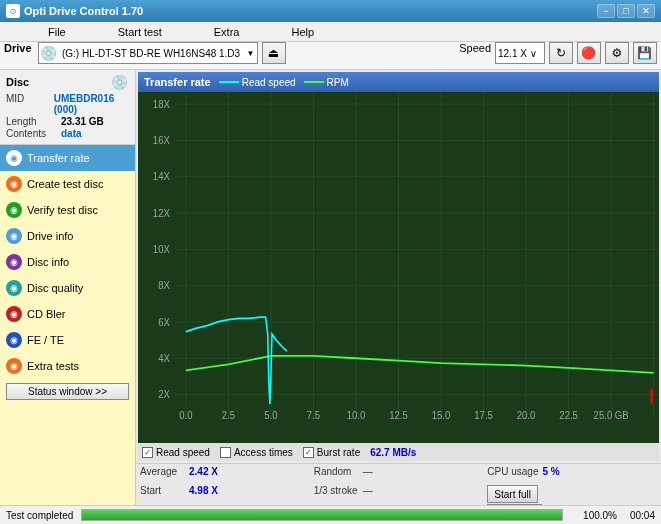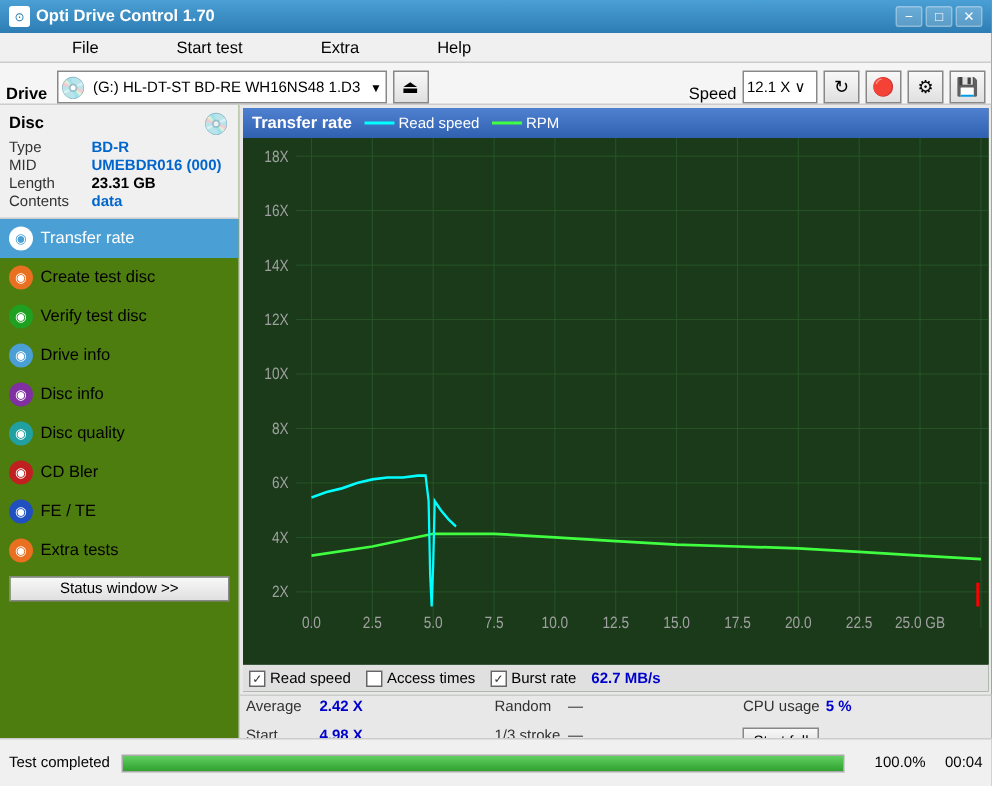--- a/index.html
+++ b/index.html
@@ -39,21 +39,21 @@
       border-radius: 2px;
       margin-left: 38px;
     }
 
     
     .toolbar {
       background: #f5f5f5;
       border-bottom: 1px solid #ccc;
       height: 28px;
       display: flex;
-      align-items: flex-end;
+      align-items: flex-start;
       padding: 0 4px;
       gap: 4px;
     }
     .toolbar-label { font-size: 11px; font-weight: bold; padding-right: 2px; }
     .drive-select {
       display: flex;
       align-items: center;
       border: 1px solid #888;
       background: white;
       height: 22px;
@@ -85,22 +85,22 @@
     .spacer { flex: 1; }
 
     
     .main-layout {
       display: flex;
       height: calc(524px - 22px - 20px - 28px);
     }
 
     
     .sidebar {
-      width: 160px;
-      background: #4d7c0f;
+      width: 136px;
+      background: #fef9c3;
       border-right: 1px solid #ccc;
       display: flex;
       flex-direction: column;
     }
 
     
     .disc-info-section {
       background: #f0f0f0;
       border-bottom: 1px solid #ccc;
       padding: 4px 6px;
@@ -153,21 +153,21 @@
       cursor: pointer;
       text-align: center;
     }
 
     
     .status-bar {
       position: absolute;
       bottom: 0;
       left: 0;
       right: 0;
-      height: 32px;
+      height: 19px;
       background: #f0f0f0;
       border-top: 1px solid #ccc;
       display: flex;
       align-items: center;
       padding: 0 6px;
       gap: 8px;
     }
     .status-text { font-size: 10px; }
     .progress-bar-container {
       flex: 1;
@@ -302,24 +302,20 @@
 </div>
 
 <div class="main-layout" style="position:relative;">
 
   <div class="sidebar">
 
     <div class="disc-info-section">
       <div class="disc-header">
         <span class="disc-title">Disc</span>
         <span class="disc-icon">💿</span>
-      </div>
-      <div class="disc-row">
-        <span class="disc-key">Type</span>
-        <span class="disc-value">BD-R</span>
       </div>
       <div class="disc-row">
         <span class="disc-key">MID</span>
         <span class="disc-value">UMEBDR016 (000)</span>
       </div>
       <div class="disc-row">
         <span class="disc-key">Length</span>
         <span class="disc-value black">23.31 GB</span>
       </div>
       <div class="disc-row">

